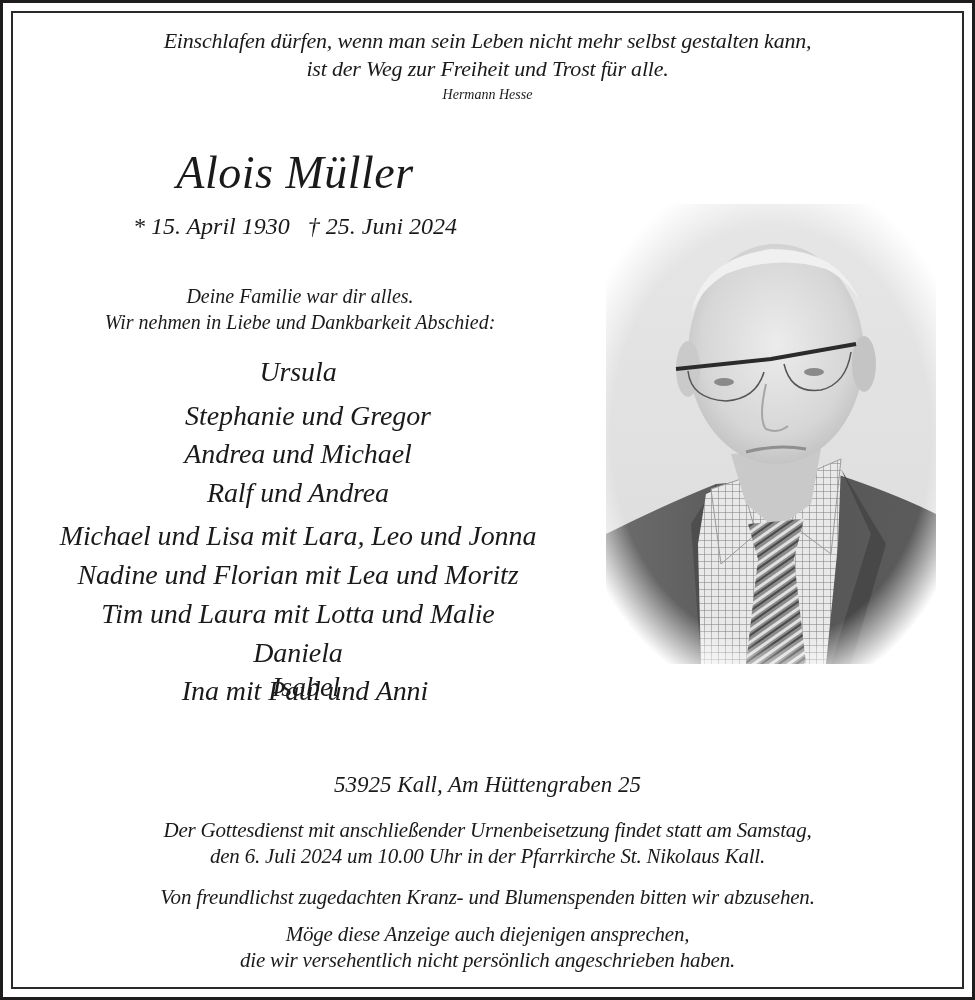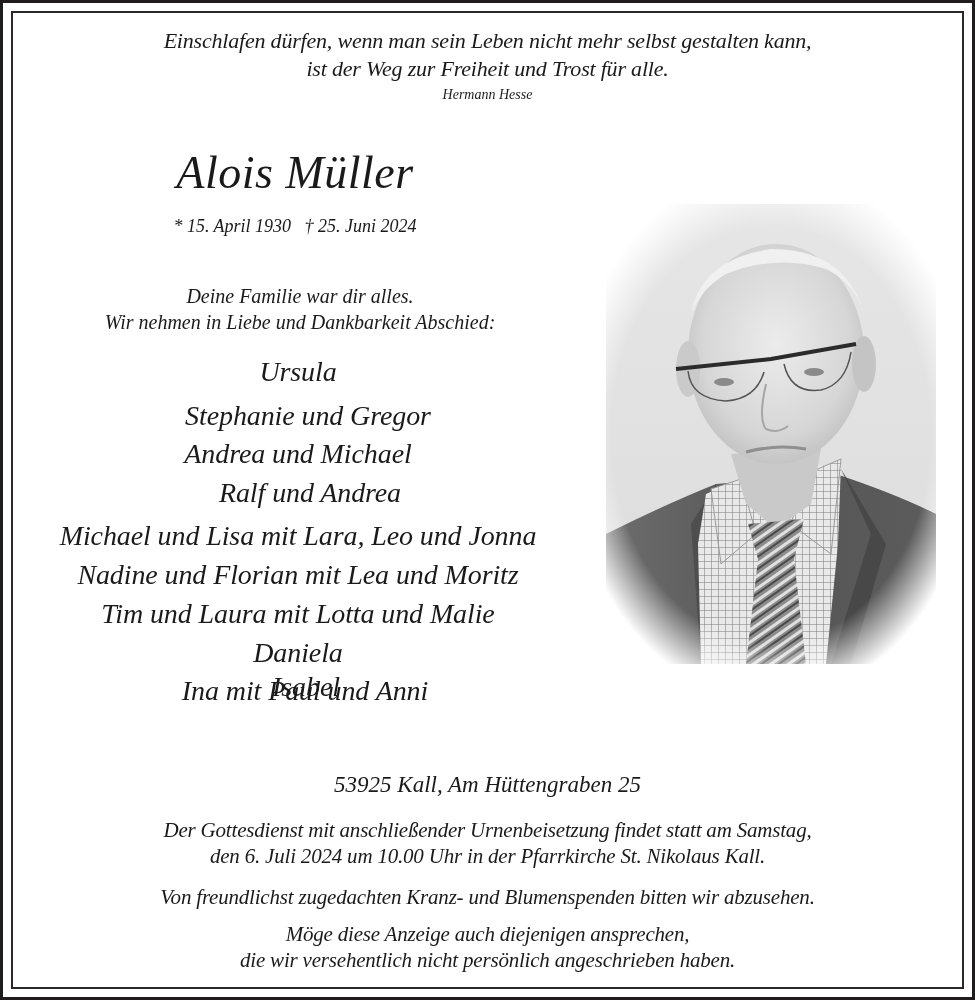--- a/index.html
+++ b/index.html
@@ -12,21 +12,21 @@
     position: absolute; left: 8px; top: 8px; right: 8px; bottom: 8px;
     border: 2px solid #2a2828;
   }
   .serif { font-family: Liberation Serif, serif; font-style: italic; color: #1b1a1a; }
   .abs { position: absolute; text-align: center; white-space: nowrap; }
 
   .quote-line { font-size: 22px; line-height: 26px; letter-spacing: -0.2px; }
   .quote-author { font-size: 14px; line-height: 16px; }
 
   .name { font-size: 46px; line-height: 52px; letter-spacing: 0.5px; }
-  .dates { font-size: 18px; line-height: 26px; text-align: center; }
+  .dates { font-size: 24px; line-height: 26px; text-align: center; }
   .intro { font-size: 20px; line-height: 26px; }
   .family { font-size: 28px; line-height: 39.5px; letter-spacing: -0.1px; }
   .address { font-size: 23px; line-height: 28px; }
   .service { font-size: 21px; line-height: 26px; letter-spacing: -0.2px; }
 
   .photo {
     position: absolute; left: 606px; top: 204px; width: 330px; height: 460px;
     -webkit-mask-image: radial-gradient(ellipse 62% 58% at 50% 50%, #000 78%, transparent 100%);
     mask-image: radial-gradient(ellipse 62% 58% at 50% 50%, #000 78%, transparent 100%);
   }
@@ -45,21 +45,21 @@
 
 <div class="abs serif name" style="left:95px; width:400px; top:147px;">Alois Müller</div>
 <div class="abs serif dates" style="left:95px; width:400px; top:213px; white-space:pre;">* 15. April 1930   † 25. Juni 2024</div>
 
 <div class="abs serif intro" style="left:0; width:600px; top:283px;">Deine Familie war dir alles.</div>
 <div class="abs serif intro" style="left:0; width:600px; top:309px;">Wir nehmen in Liebe und Dankbarkeit Abschied:</div>
 
 <div class="abs serif family" style="left:0; width:596px; top:352px;">Ursula</div>
 <div class="abs serif family" style="left:0; width:596px; top:396px;padding-left:10px;">Stephanie und Gregor</div>
 <div class="abs serif family" style="left:0; width:596px; top:434px;">Andrea und Michael</div>
-<div class="abs serif family" style="left:0; width:596px; top:473px;padding-left:12px;">Ralf und Andrea</div>
+<div class="abs serif family" style="left:0; width:596px; top:473px;">Ralf und Andrea</div>
 <div class="abs serif family" style="left:0; width:596px; top:516px;">Michael und Lisa mit Lara, Leo und Jonna</div>
 <div class="abs serif family" style="left:0; width:596px; top:555px;">Nadine und Florian mit Lea und Moritz</div>
 <div class="abs serif family" style="left:0; width:596px; top:594px;">Tim und Laura mit Lotta und Malie</div>
 <div class="abs serif family" style="left:0; width:596px; top:633px;">Daniela</div>
 <div class="abs serif family" style="left:0; width:596px; top:671px;margin-left:7px;">Ina mit Paul und Anni</div>
 <div class="abs serif family" style="left:0; width:596px; top:667px;padding-left:8px;">Isabel</div>
 
 <div class="photo">
   <svg viewBox="0 0 330 460" xmlns="http://www.w3.org/2000/svg">
     <defs>

